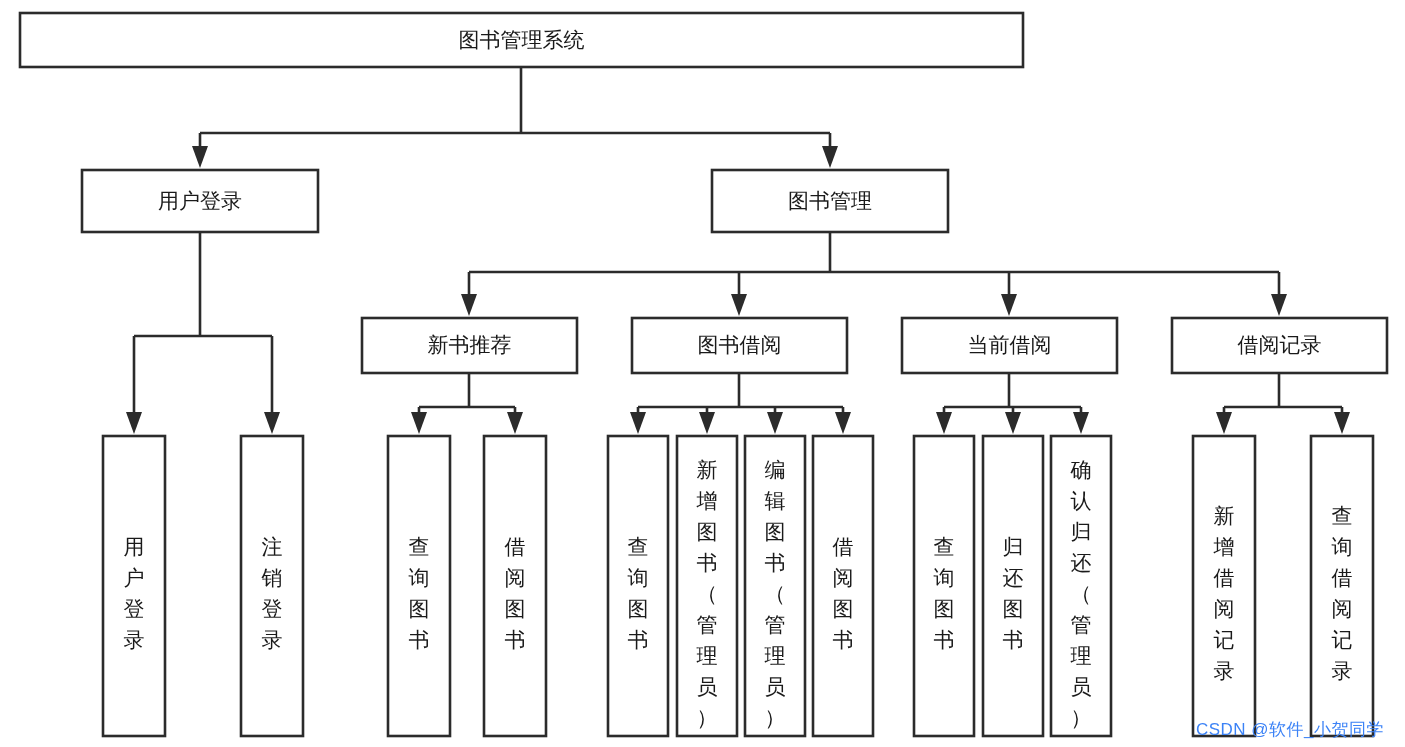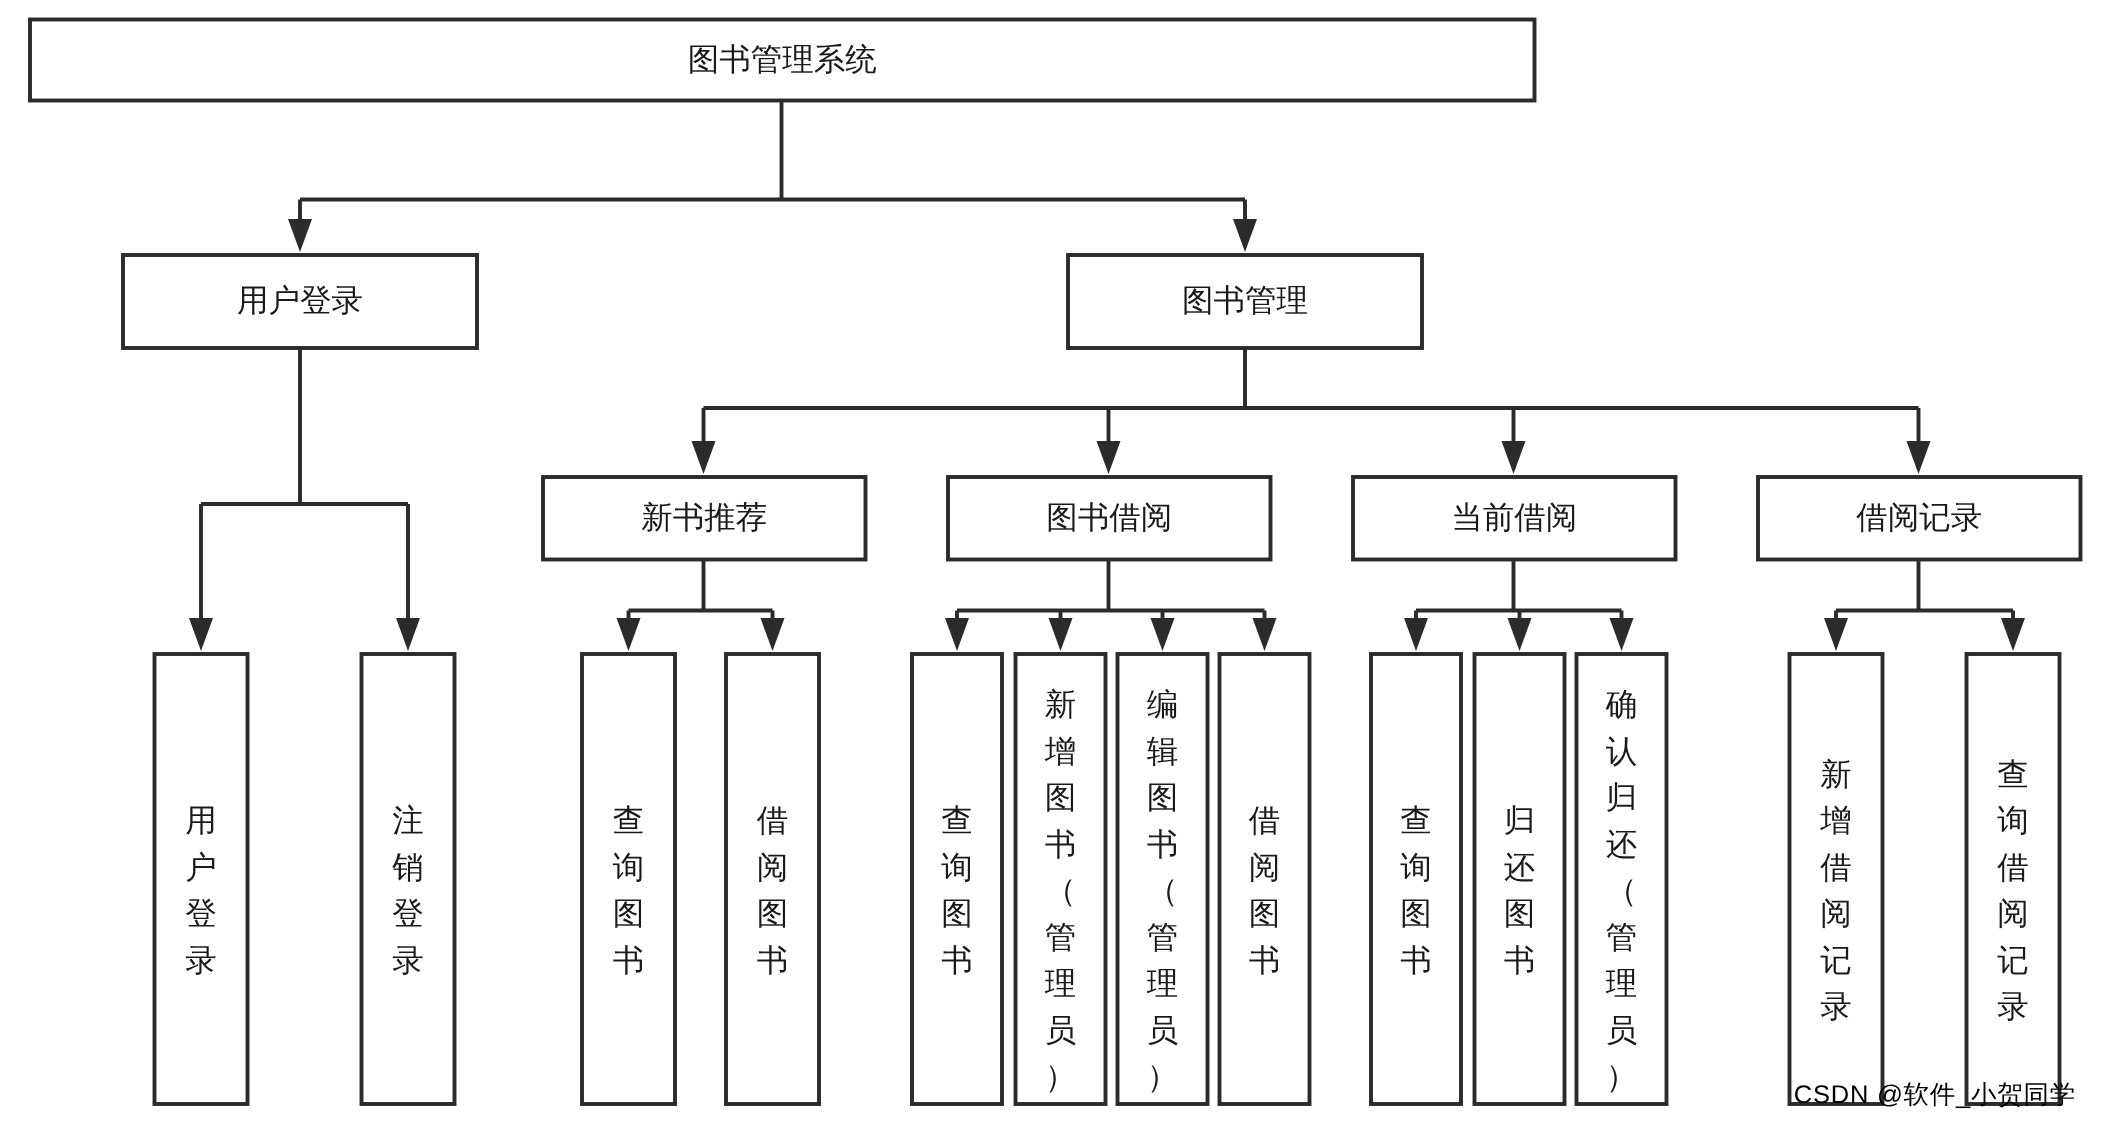--- a/index.html
+++ b/index.html
@@ -49,21 +49,21 @@
     text-anchor: middle;
     dominant-baseline: middle;
     white-space: pre;
   }
   .watermark-text {
     position: absolute;
     right: 14px;
     bottom: 6px;
     font-family: "Liberation Sans", "DejaVu Sans", sans-serif;
     font-size: 17px;
-    color: #000000;
+    color: #3b82f6;
     letter-spacing: 0.5px;
     user-select: none;
     pointer-events: none;
     white-space: nowrap;
   }
 </style>
 </head>
 <body>
 
 <div id="diagram-root">

